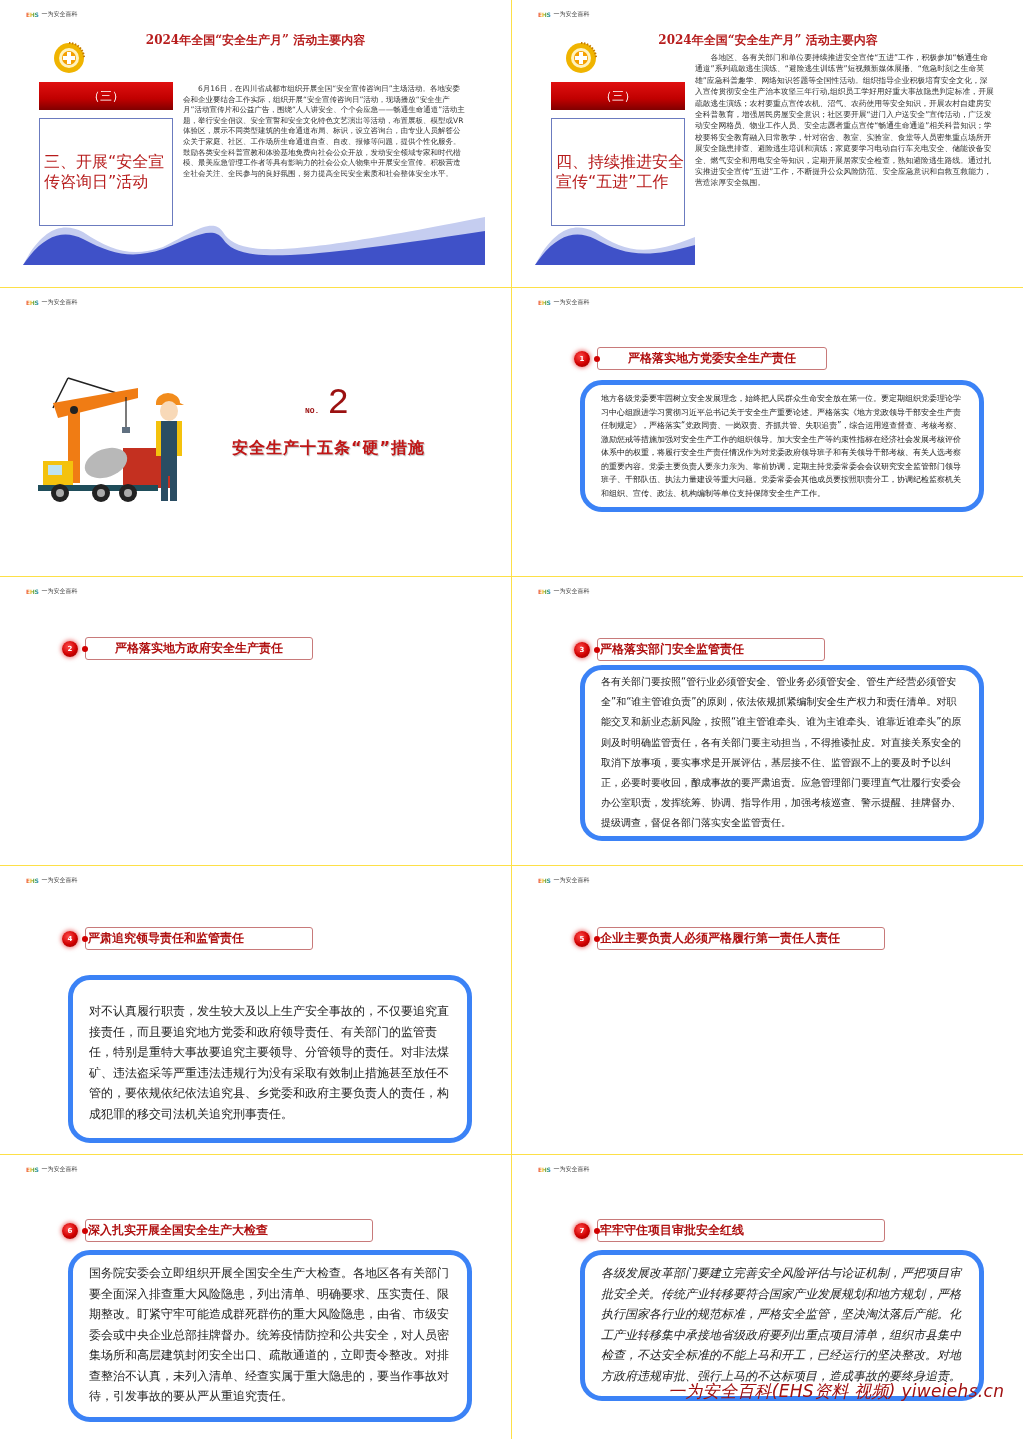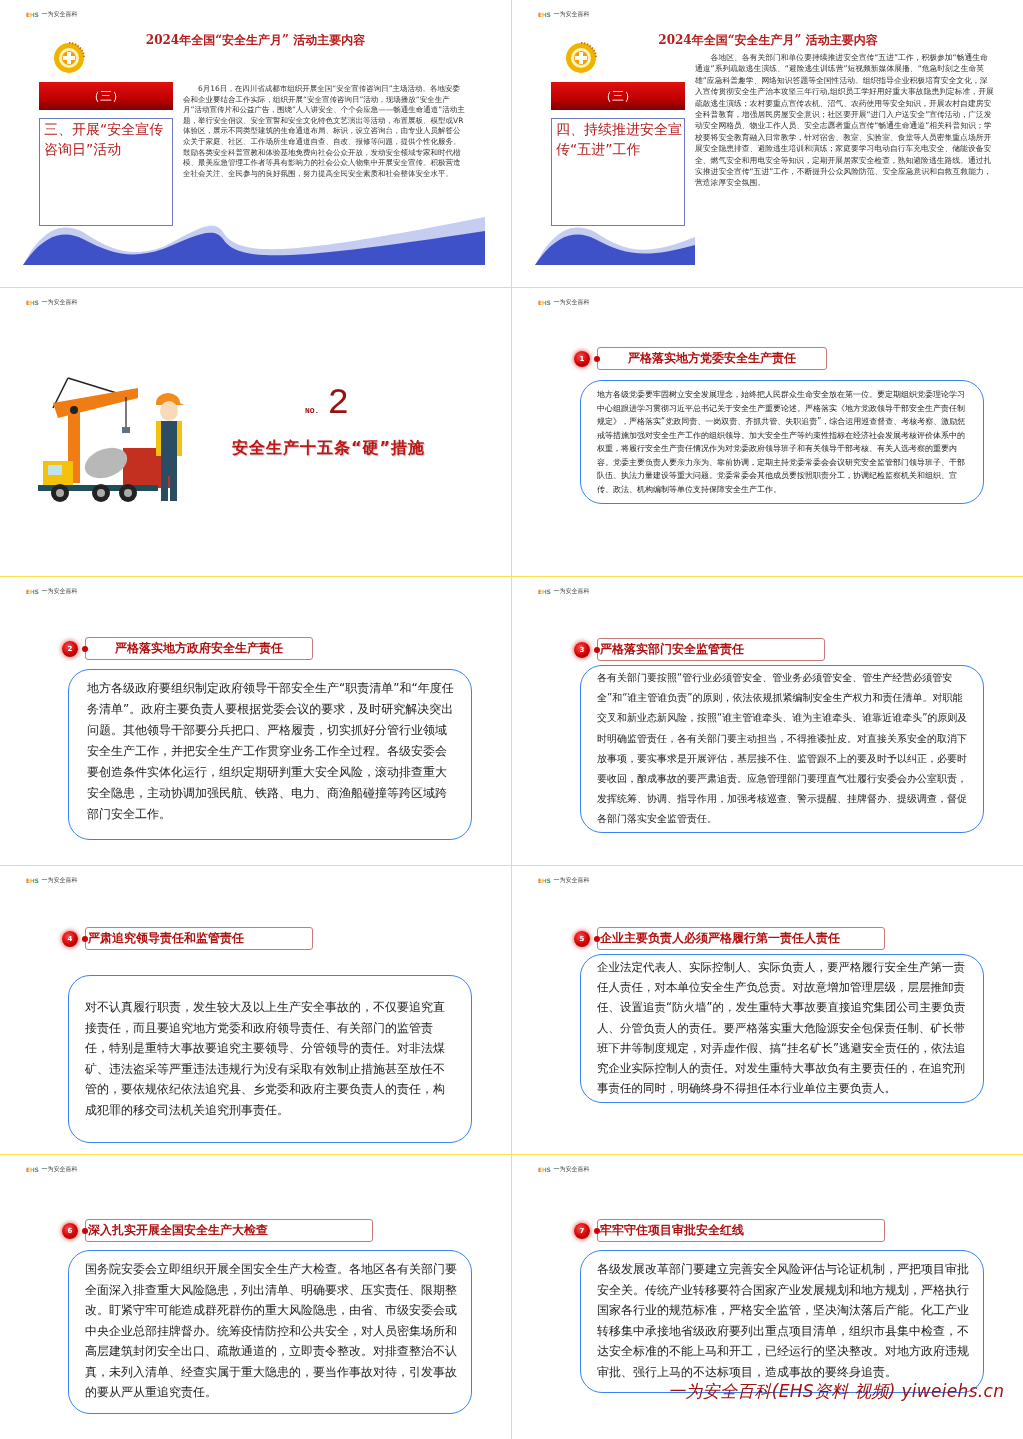--- a/index.html
+++ b/index.html
@@ -23,22 +23,22 @@
     -webkit-background-clip: text; color: transparent; }
 
   
   .a-title { position: absolute; top: 32px; left: 0; width: 100%; text-align: center;
     font-family: "DejaVu Serif", "Liberation Serif", serif; font-weight: bold; font-size: 12px; color: #b71c1c; }
   .emblem { position: absolute; left: 51px; top: 40px; width: 36px; height: 36px; }
   .red-bar { position: absolute; left: 39px; top: 82px; width: 134px; height: 28px;
     background: linear-gradient(180deg, #e01010 0%, #c00000 60%, #800000 100%);
     color: #fff; text-align: center; line-height: 28px; font-size: 12px; }
   .sub-box { position: absolute; left: 39px; top: 118px; width: 134px; height: 108px;
-    border: 1px solid #6b7bbf; background: #fff; display: flex; align-items: flex-start;
-    padding-left: 4px; color: #b71c1c; font-size: 14px; line-height: 20px; }
+    border: 1px solid #6b7bbf; background: #fff; display: flex; align-items: center;
+    padding-left: 4px; color: #b71c1c; font-size: 16px; line-height: 20px; }
   .a-body { position: absolute; left: 183px; top: 84px; width: 284px; font-size: 7.5px; line-height: 10.6px; color: #333; text-indent: 2em; }
   .wave { position: absolute; left: 23px; bottom: 20px; width: 462px; height: 50px; }
 
   
   .cover-no { position: absolute; left: 305px; top: 95px; color: #9b1111;
     font-family: Liberation Mono, monospace; }
   .cover-no .no { font-size: 8px; font-weight: bold; }
   .cover-no .num { font-size: 36px; margin-left: 8px; }
   .cover-title { position: absolute; left: 232px; top: 150px; font-size: 16px; font-weight: bold; color: #c01515;
     letter-spacing: 1px; text-shadow: 1px 1px 1px rgba(0,0,0,0.25); }
@@ -47,21 +47,21 @@
   
   .m-head { position: absolute; left: 62px; height: 23px; display: flex; align-items: center; }
   .badge { width: 16px; height: 16px; border-radius: 50%;
     background: radial-gradient(circle at 40% 35%, #ff4a4a, #d00000 55%, #8a0000);
     color: #fff; font-size: 7px; font-weight: bold; text-align: center; line-height: 16px;
     box-shadow: 0 0 4px 1px rgba(220,0,0,0.55); flex: none; }
   .dot { width: 6px; height: 6px; border-radius: 50%; background: #d00000; margin-left: 4px; margin-right: -3px; flex: none; position: relative; z-index: 2; }
   .label-box { height: 23px; border: 1px solid #c87a7a; border-radius: 3px; background: #fff;
     display: flex; align-items: center; font-size: 12px; font-weight: bold; color: #b01010; padding-left: 6px; }
   .label-box.centered { justify-content: center; padding-left: 0; }
-  .m-body { position: absolute; left: 68px; width: 404px; border: 1px solid #3b82f6; border-radius: 22px;
+  .m-body { position: absolute; left: 68px; width: 404px; border: 5px solid #3b82f6; border-radius: 22px;
     padding: 8px 14px; font-size: 12px; line-height: 20.5px; color: #222; background: #fff; }
   .m-body.small { font-size: 8px; line-height: 13.5px; padding: 7px 16px; }
 
   .watermark { position: absolute; left: 668px; top: 1380px; font-size: 17px; font-style: italic; color: #a01010; z-index: 10; letter-spacing: 0.3px; }
 </style>
 </head>
 <body>
 
 <div class="grid">
 
@@ -168,21 +168,20 @@
   <div class="slide">
     <div class="brand">
       <span class="ehs">EHS</span>
       <span>一为安全百科</span>
     </div>
     <div class="m-head" style="top:60px;">
       <div class="badge">2</div>
       <div class="dot"></div>
       <div class="label-box centered" style="width:228px;">严格落实地方政府安全生产责任</div>
     </div>
-    <div class="m-body" style="top:92px; width:404px; padding:8px 16px 14px 18px; font-size:12px; line-height:21px;">地方各级政府要组织制定政府领导干部安全生产“职责清单”和“年度任务清单”。政府主要负责人要根据党委会议的要求，及时研究解决突出问题。其他领导干部要分兵把口、严格履责，切实抓好分管行业领域安全生产工作，并把安全生产工作贯穿业务工作全过程。各级安委会要创造条件实体化运行，组织定期研判重大安全风险，滚动排查重大安全隐患，主动协调加强民航、铁路、电力、商渔船碰撞等跨区域跨部门安全工作。</div>
   </div>
 
   <div class="slide">
     <div class="brand">
       <span class="ehs">EHS</span>
       <span>一为安全百科</span>
     </div>
     <div class="m-head" style="top:61px;">
       <div class="badge">3</div>
       <div class="dot"></div>
@@ -207,21 +206,20 @@
   <div class="slide">
     <div class="brand">
       <span class="ehs">EHS</span>
       <span>一为安全百科</span>
     </div>
     <div class="m-head" style="top:61px;">
       <div class="badge">5</div>
       <div class="dot"></div>
       <div class="label-box" style="width:288px; padding-left:2px;">企业主要负责人必须严格履行第一责任人责任</div>
     </div>
-    <div class="m-body" style="top:88px; width:404px; padding:2px 14px 4px 16px; font-size:11.5px; line-height:20.2px;">企业法定代表人、实际控制人、实际负责人，要严格履行安全生产第一责任人责任，对本单位安全生产负总责。对故意增加管理层级，层层推卸责任、设置追责“防火墙”的，发生重特大事故要直接追究集团公司主要负责人、分管负责人的责任。要严格落实重大危险源安全包保责任制、矿长带班下井等制度规定，对弄虚作假、搞“挂名矿长”逃避安全责任的，依法追究企业实际控制人的责任。对发生重特大事故负有主要责任的，在追究刑事责任的同时，明确终身不得担任本行业单位主要负责人。</div>
   </div>
 
   <div class="slide">
     <div class="brand">
       <span class="ehs">EHS</span>
       <span>一为安全百科</span>
     </div>
     <div class="m-head" style="top:64px;">
       <div class="badge">6</div>
       <div class="dot"></div>
@@ -233,17 +231,17 @@
   <div class="slide">
     <div class="brand">
       <span class="ehs">EHS</span>
       <span>一为安全百科</span>
     </div>
     <div class="m-head" style="top:64px;">
       <div class="badge">7</div>
       <div class="dot"></div>
       <div class="label-box" style="width:288px; padding-left:2px;">牢牢守住项目审批安全红线</div>
     </div>
-    <div class="m-body" style="top:95px; width:404px; padding:8px 14px 10px 16px; font-size:12px; line-height:20.5px;">各级发展改革部门要建立完善安全风险评估与论证机制，严把项目审批安全关。传统产业转移要符合国家产业发展规划和地方规划，严格执行国家各行业的规范标准，严格安全监管，坚决淘汰落后产能。化工产业转移集中承接地省级政府要列出重点项目清单，组织市县集中检查，不达安全标准的不能上马和开工，已经运行的坚决整改。对地方政府违规审批、强行上马的不达标项目，造成事故的要终身追责。</div>
+    <div class="m-body" style="top:95px; width:404px; padding:8px 14px 10px 16px; font-size:12px; line-height:20.5px;font-style:italic;">各级发展改革部门要建立完善安全风险评估与论证机制，严把项目审批安全关。传统产业转移要符合国家产业发展规划和地方规划，严格执行国家各行业的规范标准，严格安全监管，坚决淘汰落后产能。化工产业转移集中承接地省级政府要列出重点项目清单，组织市县集中检查，不达安全标准的不能上马和开工，已经运行的坚决整改。对地方政府违规审批、强行上马的不达标项目，造成事故的要终身追责。</div>
   </div>
 
   <div class="watermark">一为安全百科(EHS资料 视频) yiweiehs.cn</div>
 </div>
 
 </body></html>

